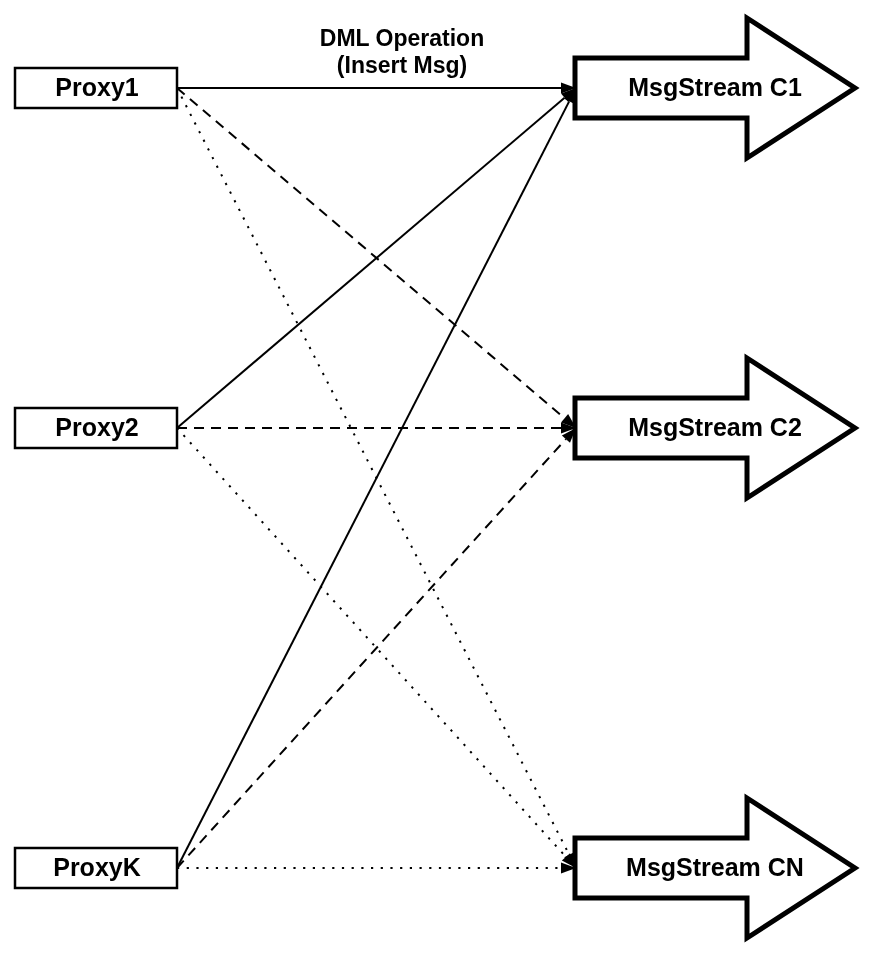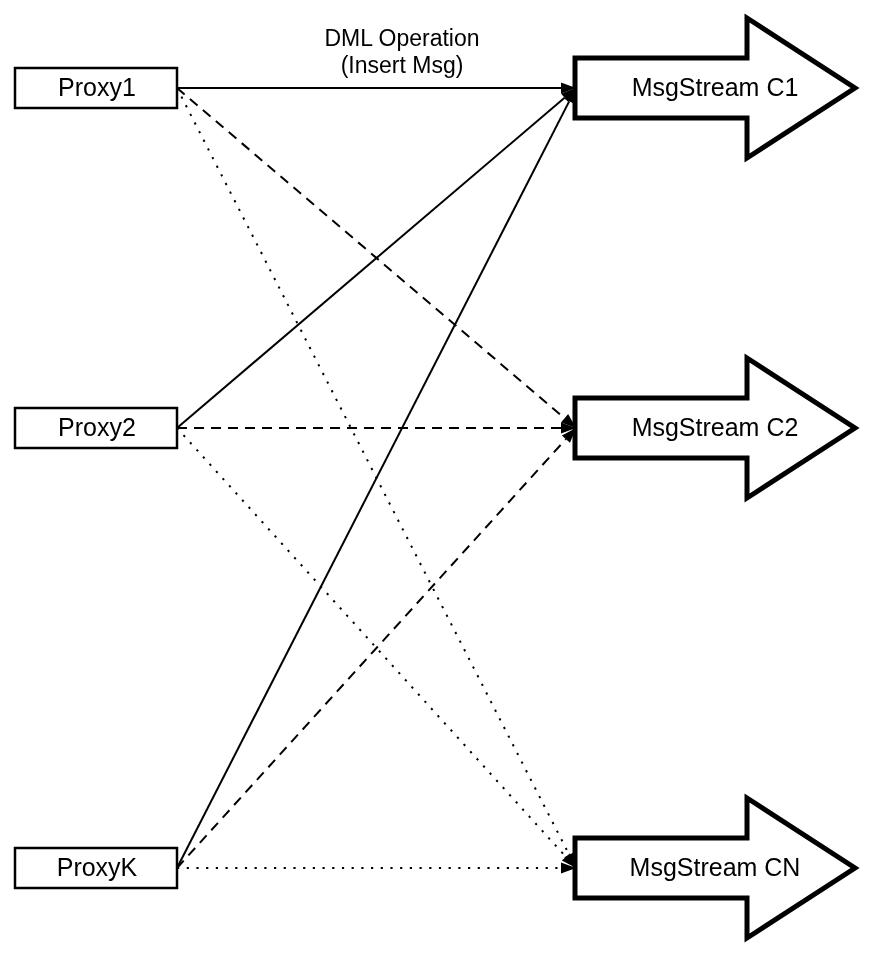--- a/index.html
+++ b/index.html
@@ -6,20 +6,21 @@
     margin: 0;
     padding: 0;
     background: #ffffff;
   }
   .canvas {
     position: relative;
     width: 875px;
     height: 956px;
     background: var(--bg, #ffffff);
     overflow: hidden;
+    font-weight: bold;
   }
   svg { display: block; }
   .proxy-box {
     fill: var(--bg, #ffffff);
     stroke: var(--ink, #000000);
     stroke-width: 2.5;
   }
   .stream-arrow {
     fill: var(--bg, #ffffff);
     stroke: var(--ink, #000000);

